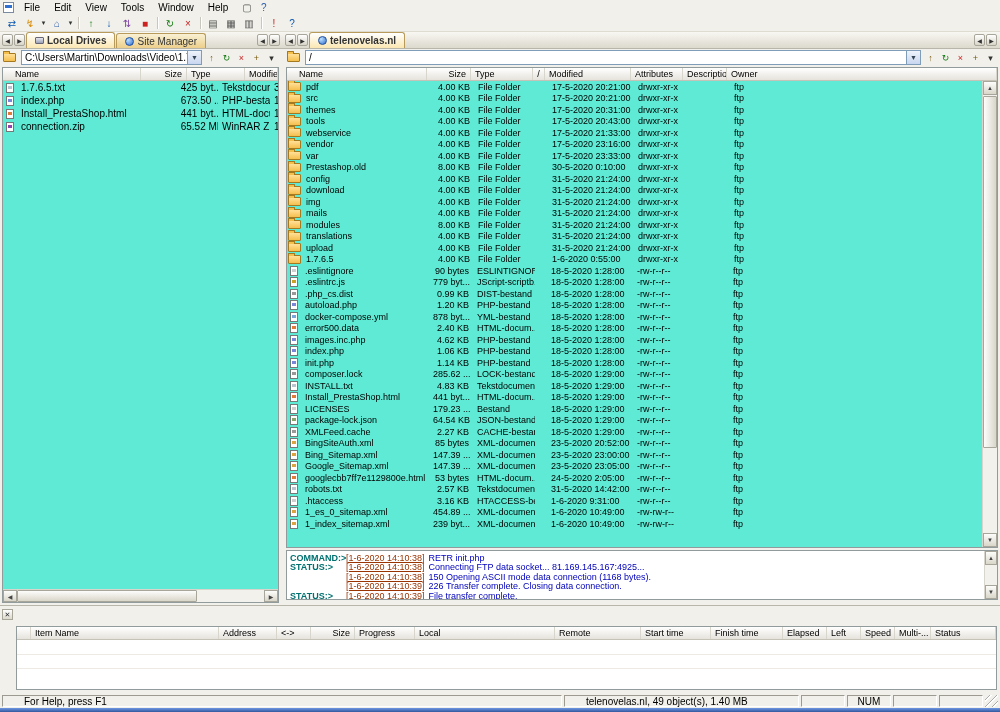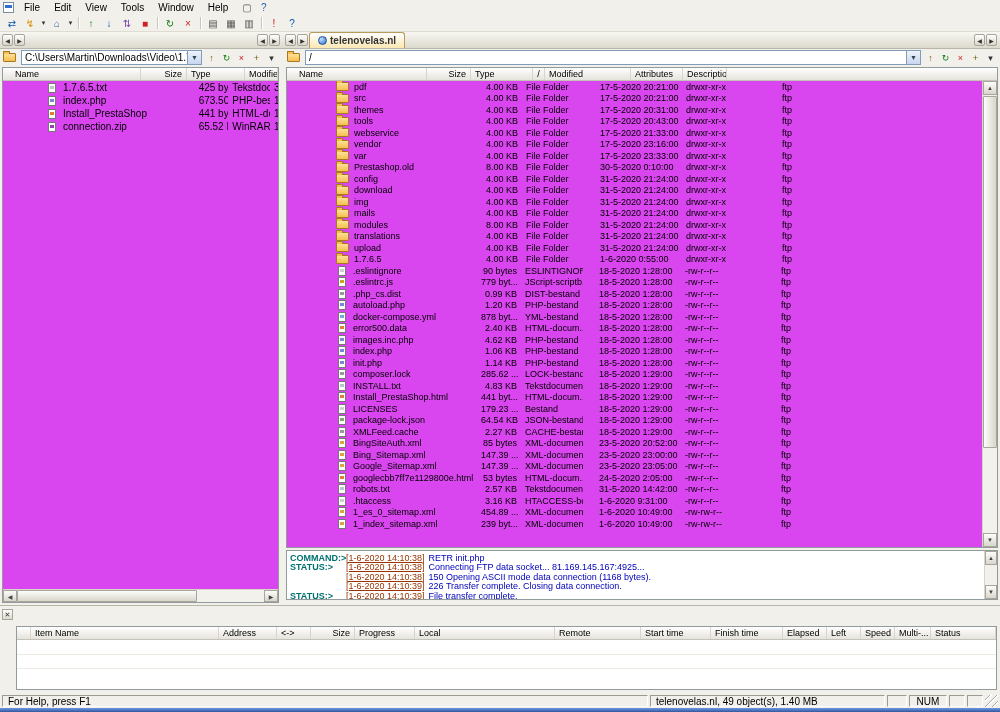--- a/index.html
+++ b/index.html
@@ -51,40 +51,40 @@
   .right-pane { position:absolute; left:284px; top:49px; right:0; height:553px; background:#f1f0ea; }
   .addr { height:17px; display:flex; align-items:center; gap:2px; padding:1px 2px; }
   .combo { flex:1; height:15px; min-width:0; background:#fff; border:1px solid #7f9db9;
     display:flex; align-items:center; padding-left:3px; }
   .combo .txt { flex:1; white-space:nowrap; overflow:hidden; }
   .combo .drop { width:14px; align-self:stretch; display:flex; align-items:center; justify-content:center;
     font-size:7px; color:#345; background:linear-gradient(#eef3fb,#c8d6ef); border-left:1px solid #7f9db9; }
   .addr-btns { display:flex; }
   .abtn { width:15px; height:15px; display:flex; align-items:center; justify-content:center; font-size:9px;
     border:1px solid transparent; }
-  .list-box { position:absolute; left:2px; right:2px; top:18px; bottom:2px; background:#d946ef;
+  .list-box { position:absolute; left:2px; right:2px; top:18px; bottom:2px; background:#5eead4;
     border:1px solid #919b9c; overflow:hidden; }
   .right-pane .list-box { bottom:54px; }
   .cols-header { display:flex; height:13px; font-size:9px;
     background:linear-gradient(#ffffff,#e6e3dc); border-bottom:1px solid #c5c2b8; }
   .hcell { display:flex; align-items:center; padding:0 4px; height:100%;
     border-right:1px solid #d8d5cc; overflow:hidden; white-space:nowrap; }
   
   .lh-name { width:138px; padding-left:12px; } .lh-size { width:46px; justify-content:flex-end; }
   .lh-type { width:58px; } .lh-mod { flex:1; }
-  .lrows { position:absolute; left:0; right:0; top:13px; bottom:13px; overflow:hidden;padding-left:42px; }
+  .lrows { position:absolute; left:0; right:0; top:13px; bottom:13px; overflow:hidden; }
   .lr { display:flex; align-items:center; height:13px; white-space:nowrap; }
   .cell { overflow:hidden; white-space:nowrap; padding:0 4px; }
   .lc-name { width:124px; padding-left:2px; } .lc-size { width:46px;margin-left:48px; } .lc-type { width:58px; } .lc-mod { flex:1; }
   .r { text-align:right; justify-content:flex-end; }
   
   .rh-name { width:140px; padding-left:12px; } .rh-size { width:44px; justify-content:flex-end; }
   .rh-type { width:62px; } .rh-slash { width:12px; justify-content:center; }
   .rh-mod { width:86px; } .rh-attr { width:52px; } .rh-desc { width:44px; } .rh-owner { flex:1; }
-  .rrows { position:absolute; left:0; right:15px; top:13px; bottom:0; overflow:hidden; font-size:9px;margin-left:48px; }
+  .rrows { position:absolute; left:0; right:15px; top:13px; bottom:0; overflow:hidden; font-size:9px; }
   .rr { display:flex; align-items:center; height:11.5px; white-space:nowrap; }
   .rc-name { width:126px; padding-left:2px; } .rc-size { width:44px; } .rc-type { width:62px; }
   .rc-slash { width:12px; } .rc-mod { width:86px; } .rc-attr { width:52px; } .rc-desc { width:44px; } .rc-owner { flex:1; }
   
   .fic { flex:0 0 auto; display:inline-block; }
   .fi-folder { width:13px; height:9px; margin:0 3px 0 1px; position:relative;
     background:linear-gradient(#ffe098,#f5bf4e); border:1px solid #a5791f; border-radius:1px; }
   .fi-folder::before { content:""; position:absolute; left:-1px; top:-3px; width:5px; height:2px;
     background:#f5bf4e; border:1px solid #a5791f; border-bottom:none; border-radius:1px 1px 0 0; }
   .file { width:8px; height:10px; margin:0 5px 0 3px; position:relative; background:#fff; border:1px solid #777; }
@@ -127,21 +127,21 @@
     background:#fff; border:1px solid #919b9c; overflow:hidden; }
   .q-ic { width:14px; }
   .q-item { width:188px; } .q-addr { width:58px; } .q-dir { width:34px; }
   .q-size { width:44px; justify-content:flex-end; } .q-prog { width:60px; } .q-local { width:140px; }
   .q-rem { width:86px; } .q-start { width:70px; } .q-fin { width:72px; } .q-el { width:44px; }
   .q-left { width:34px; } .q-speed { width:34px; } .q-multi { width:36px; } .q-status { flex:1; }
   .q-line { position:absolute; left:0; right:0; height:1px; background:#eceae2; }
   
   .statusbar { position:absolute; left:0; top:694px; width:100%; height:14px;
     display:flex; gap:2px; padding:1px 2px; background:#f1f0ea; align-items:center; }
-  .sseg { height:12px; display:flex; align-items:center; padding:0 5px; white-space:nowrap;
+  .sseg { height:12px; display:flex; align-items:center; padding:0 21px; white-space:nowrap;
     border:1px solid; border-color:#9d9b91 #ffffff #ffffff #9d9b91; }
   .sseg.main { flex:1; }
   .sseg.c { justify-content:center; }
   .grip { width:13px; height:12px;
     background:repeating-linear-gradient(135deg, transparent 0 3px, #aaa 3px 4px, #fff 4px 5px); }
   .bottom-edge { position:absolute; left:0; top:708px; width:100%; height:4px;
     background:linear-gradient(#6f97e3,#31589e); }
 </style>
 </head>
 <body>
@@ -184,20 +184,30 @@
       <span class="tbtn" style="color: rgb(85, 85, 85);">▥</span>
       <span class="tsep"></span>
       <span class="tbtn" style="color: rgb(204, 34, 34);">!</span>
       <span class="tbtn" style="color: rgb(10, 88, 176);">?</span>
     </div>
 
   <div class="tabrow">
     <div class="tabs-left">
       <span class="tscroll">◀</span>
       <span class="tscroll">▶</span>
+      <span class="tabs-host">
+          <span class="tab active">
+            <span class="tab-ic ti-drive-icon"></span>
+            <span>Local Drives</span>
+          </span>
+          <span class="tab">
+            <span class="tab-ic ti-site-manager-icon"></span>
+            <span>Site Manager</span>
+          </span>
+        </span>
       <span class="end-scrolls">
         <span class="tscroll">◀</span>
         <span class="tscroll">▶</span>
       </span>
     </div>
     <div class="tabs-right">
       <span class="tscroll">◀</span>
       <span class="tscroll">▶</span>
       <span class="tabs-host">
           <span class="tab active">
@@ -291,20 +301,21 @@
     </div>
     <div class="list-box">
       <div class="cols-header">
           <span class="hcell rh-name">Name</span>
           <span class="hcell rh-size">Size</span>
           <span class="hcell rh-type">Type</span>
           <span class="hcell rh-slash">/</span>
           <span class="hcell rh-mod">Modified</span>
           <span class="hcell rh-attr">Attributes</span>
           <span class="hcell rh-desc">Description</span>
+          <span class="hcell rh-owner">Owner</span>
         </div>
       <div class="rrows">
           <div class="rr">
             <span class="fic fi-folder"></span>
             <span class="cell rc-name">pdf</span>
             <span class="cell rc-size r">4.00 KB</span>
             <span class="cell rc-type">File Folder</span>
             <span class="cell rc-slash"></span>
             <span class="cell rc-mod">17-5-2020 20:21:00</span>
             <span class="cell rc-attr">drwxr-xr-x</span>

